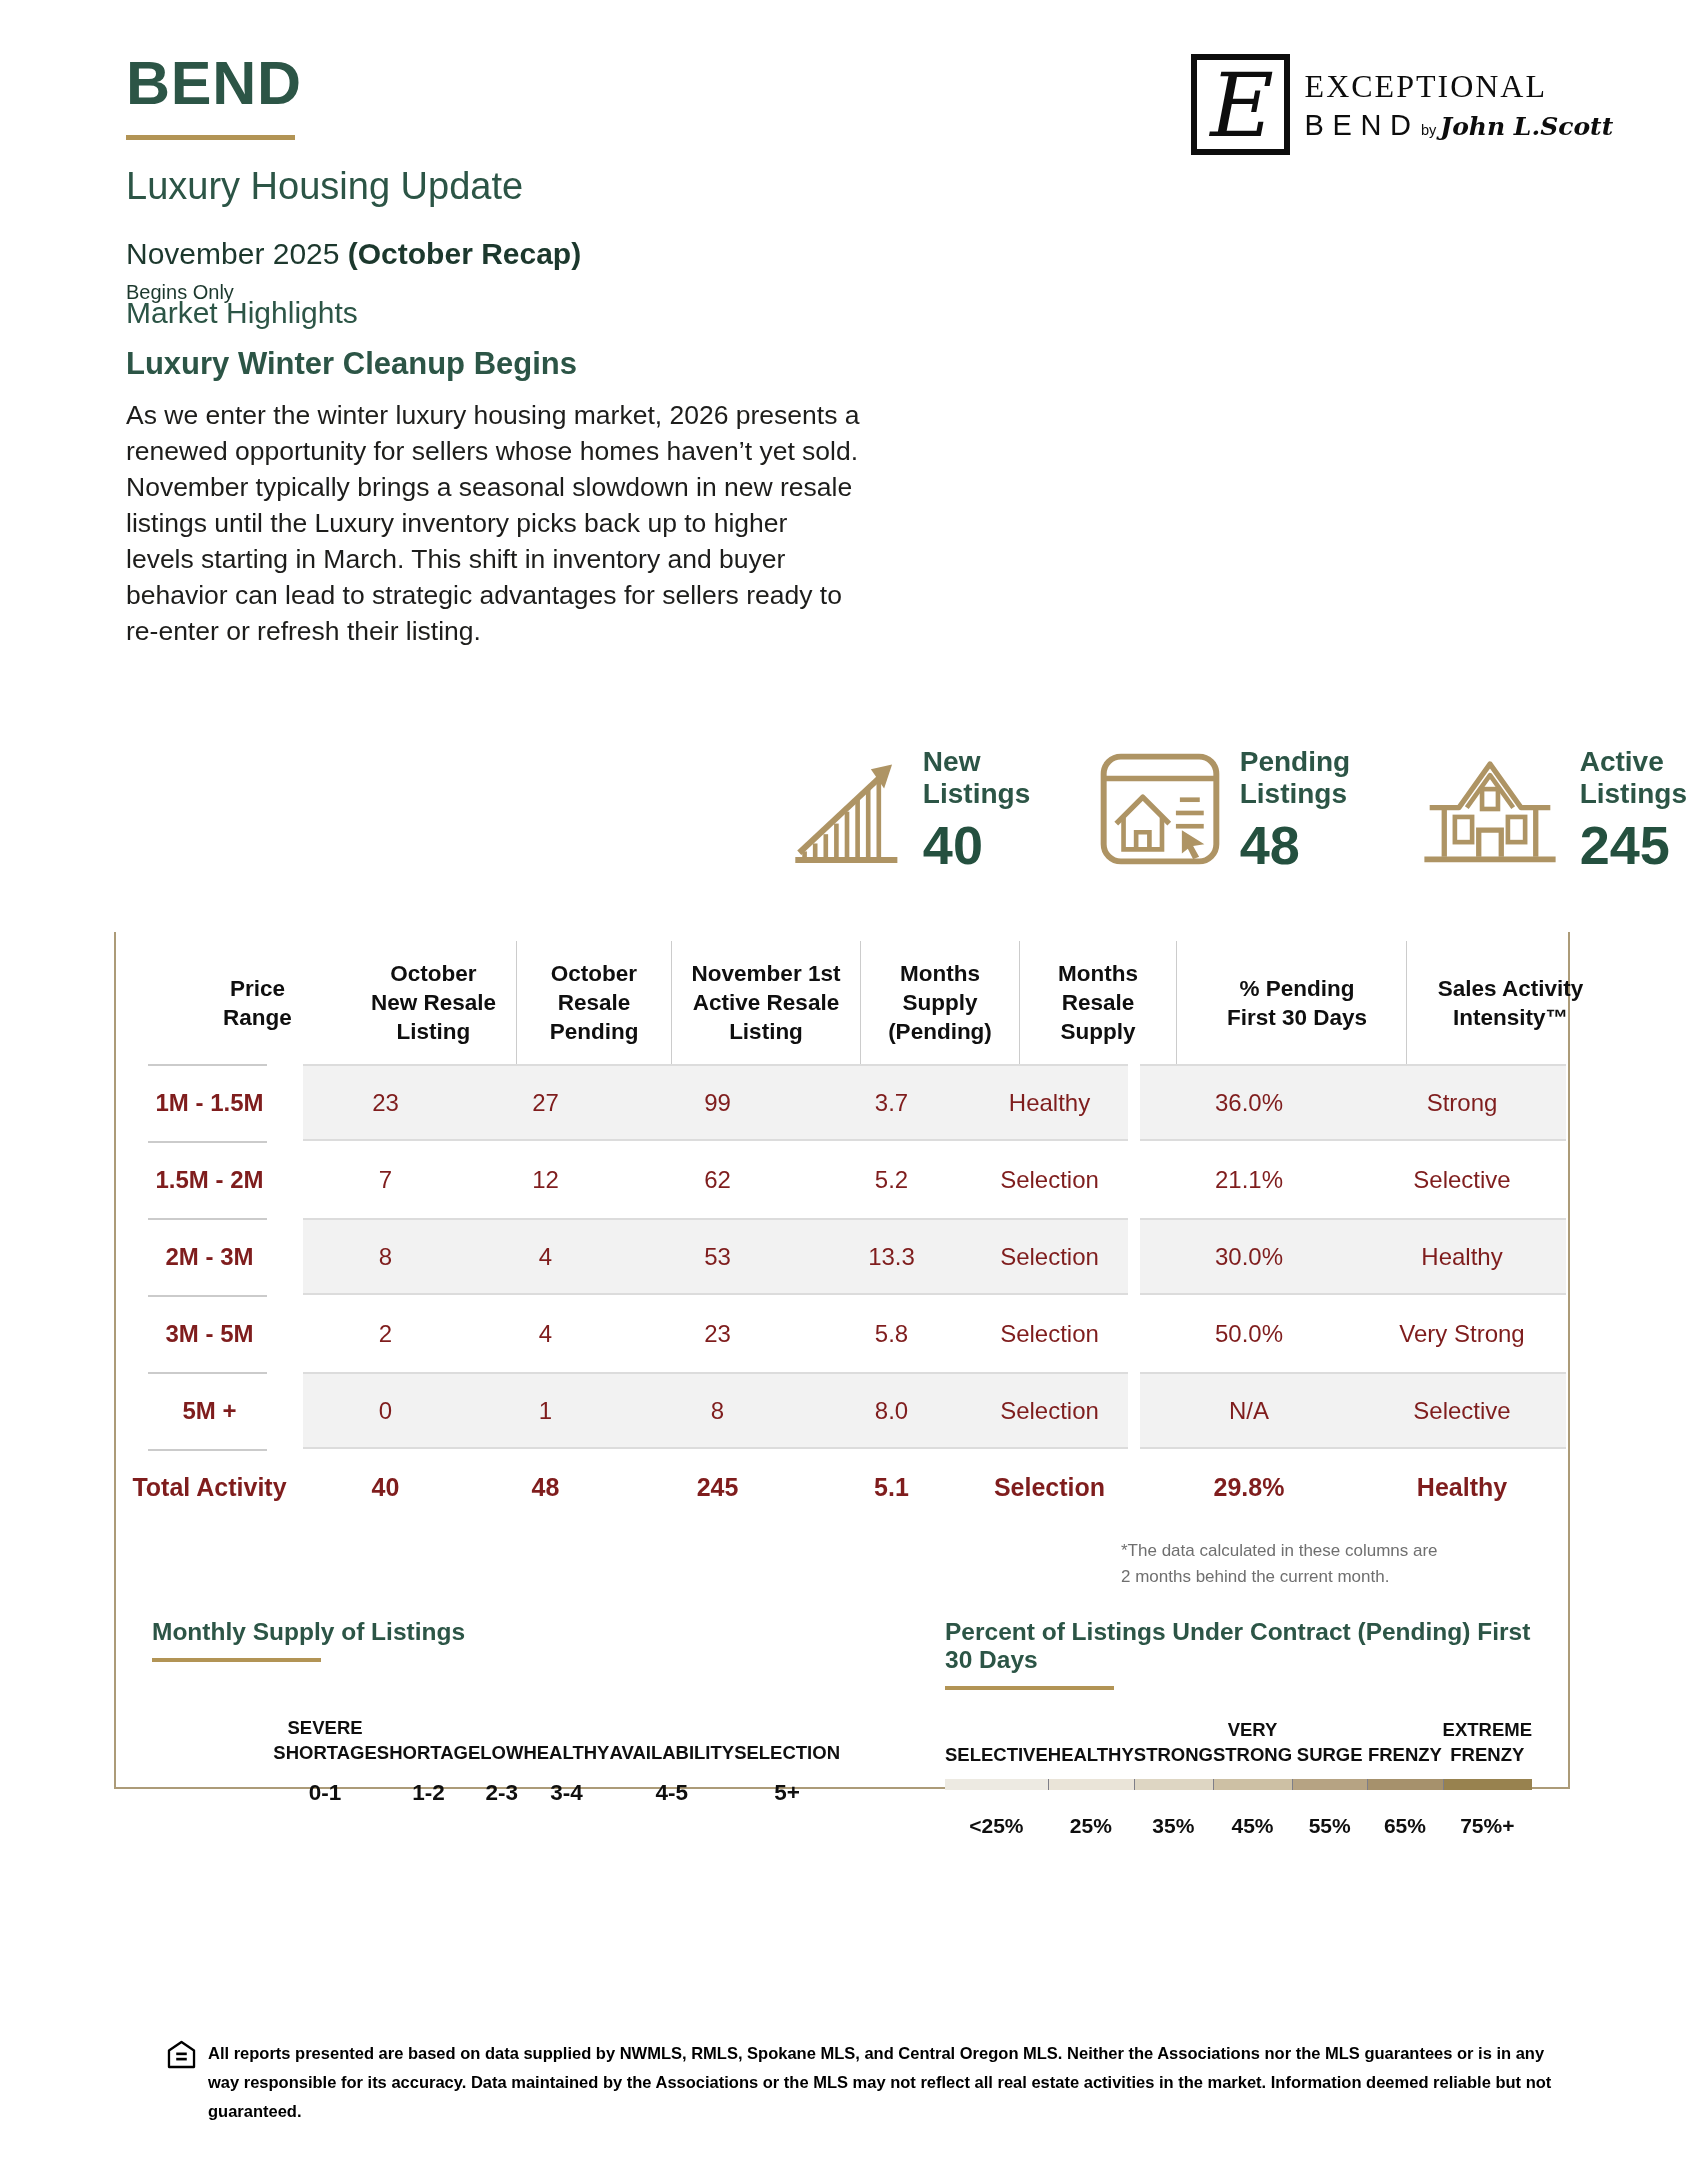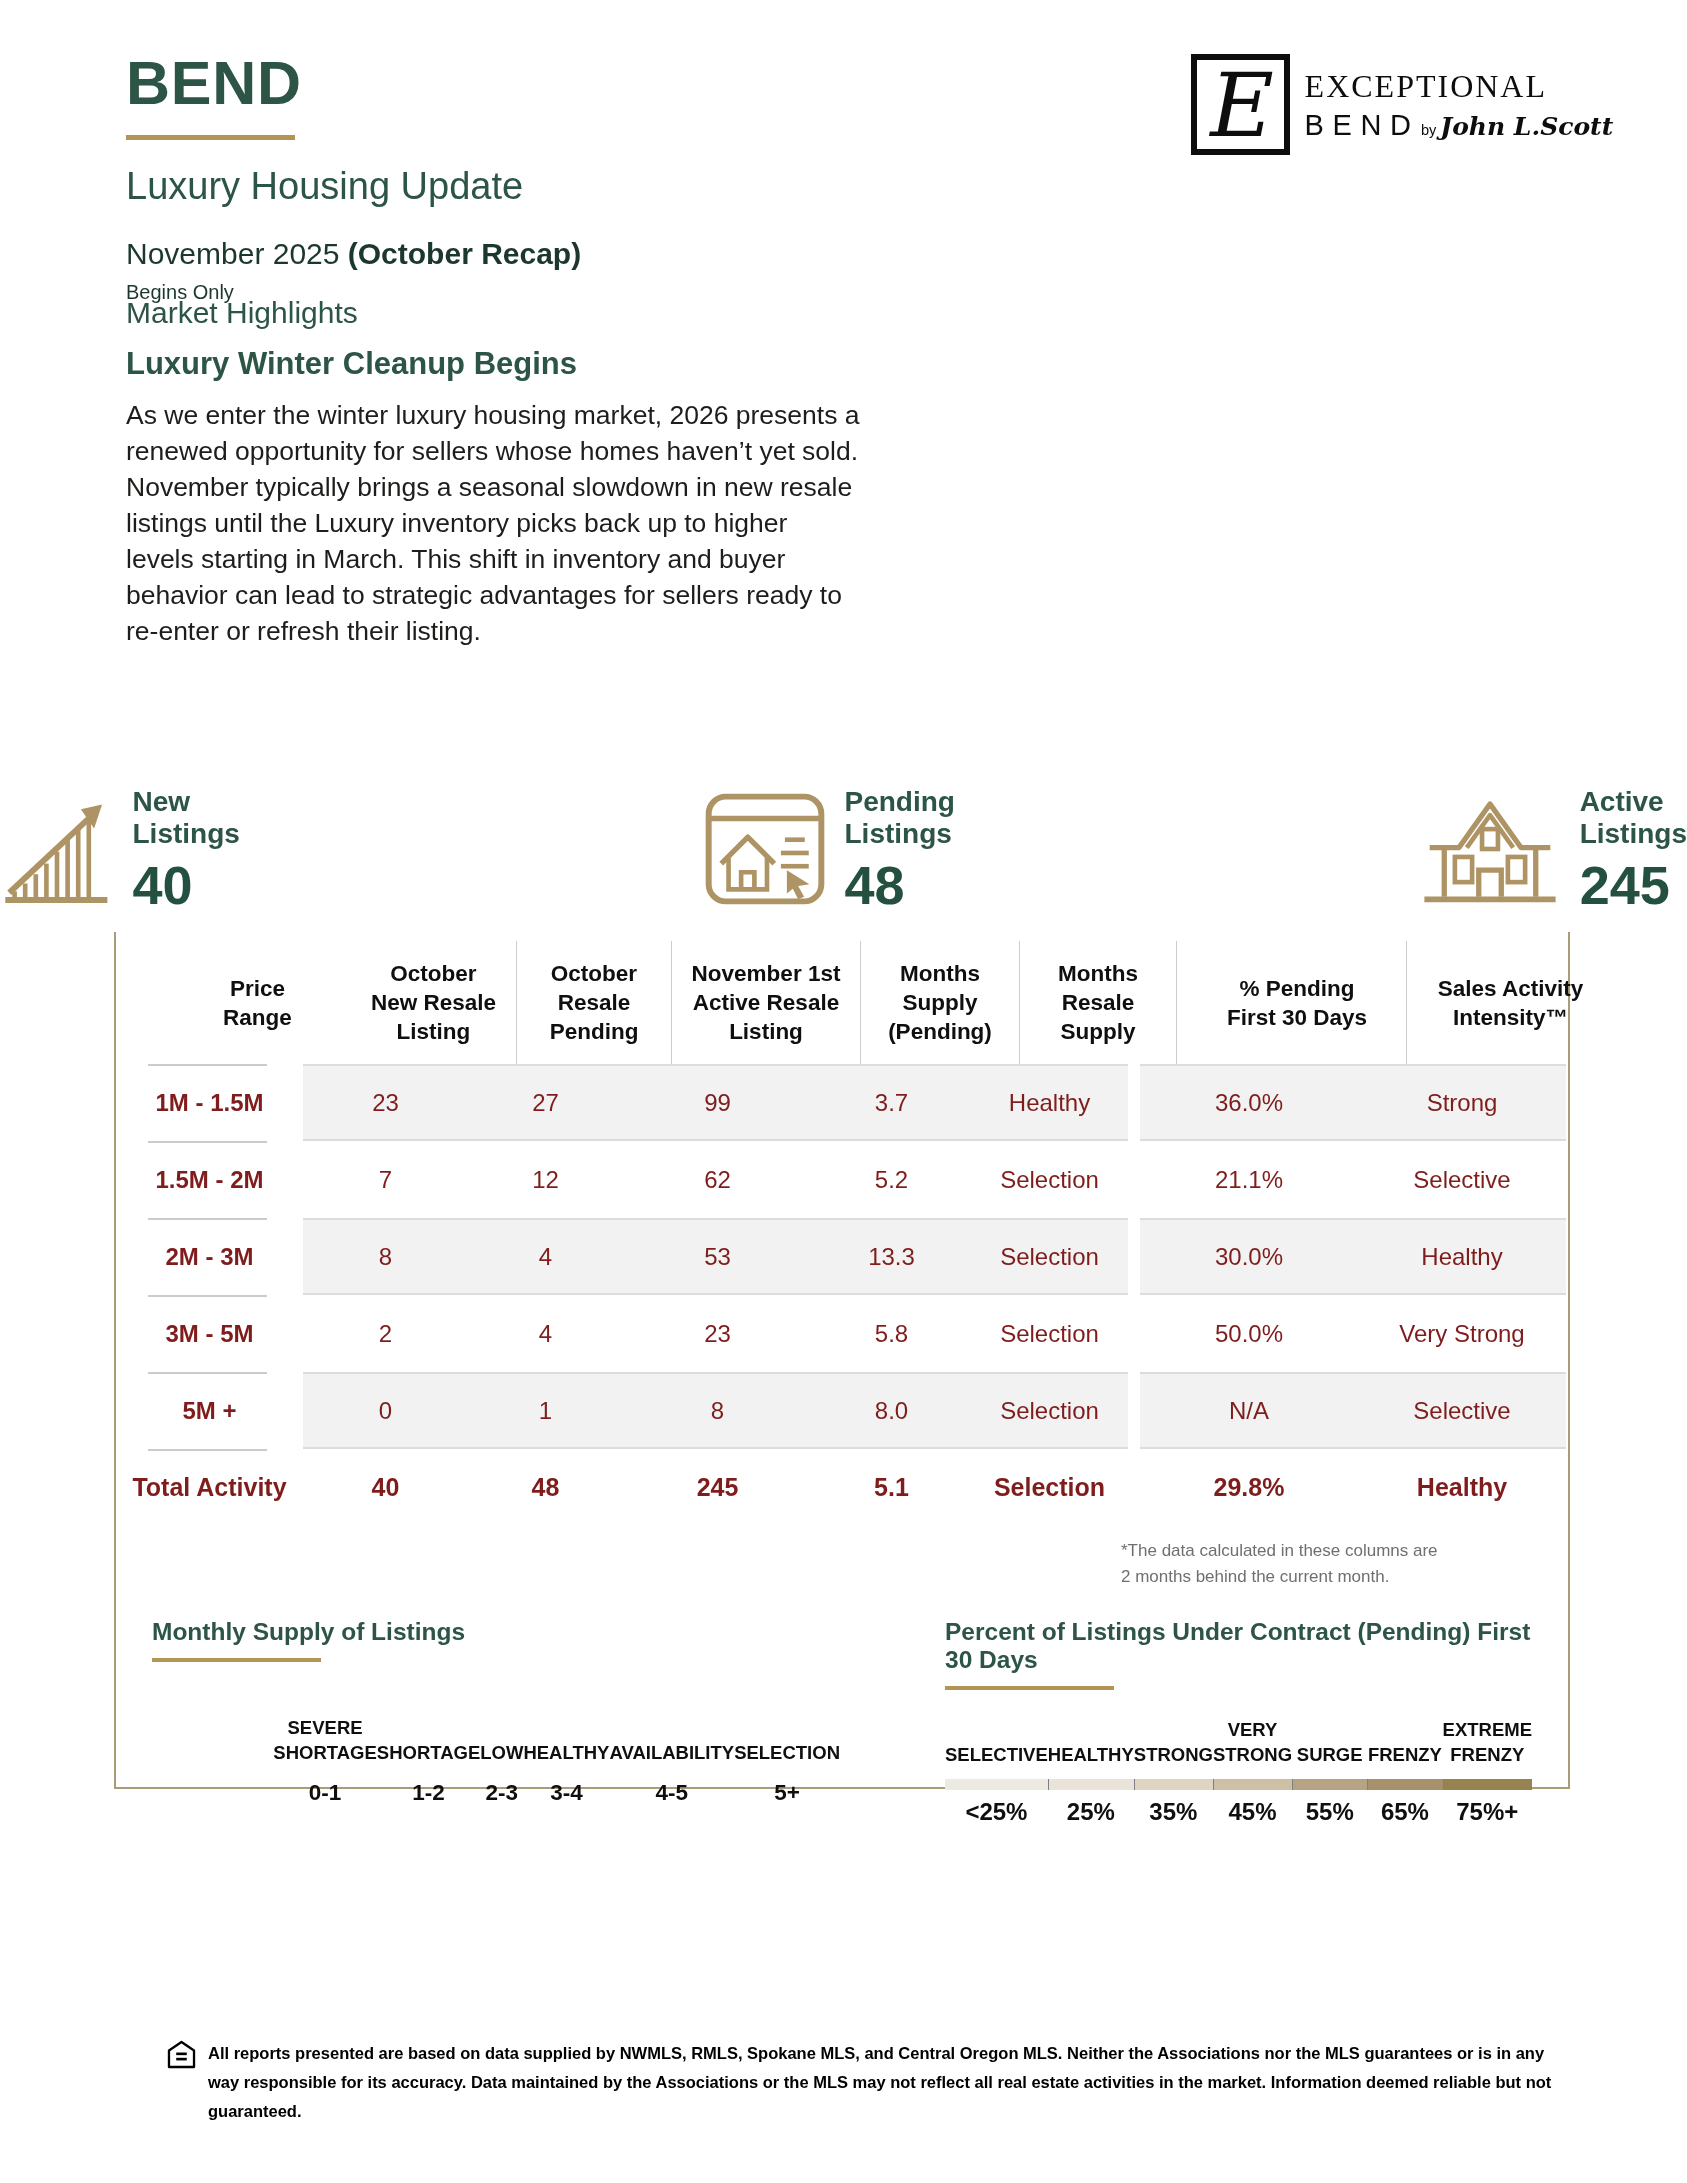--- a/index.html
+++ b/index.html
@@ -29,22 +29,22 @@
   .logo-by { font-size:14.6px; color:#0d0d0d; margin:0 4px 0 1.3px; }
   .logo-brand { font-family:"DejaVu Serif", serif; font-style:italic; font-weight:bold; font-size:25px; color:#0d0d0d; }
 
   
   .highlights { position:absolute; left:126px; top:296px; width:734px; }
   .mh-title { font-size:30px; color:#2C5546; font-weight:400; }
   .mh-headline { font-size:31px; color:#2C5546; font-weight:bold; margin-top:16px; }
   .mh-body { font-size:26.5px; line-height:1.36; color:#1d1d1b; margin-top:14.6px; }
 
   
-  .stats { position:absolute; left:0; top:786px; width:1687px;
-           display:flex; justify-content:space-between; align-items:center; gap:116px; }
+  .stats { position:absolute; left:0; top:746px; width:1687px;
+           display:flex; justify-content:flex-end; align-items:center; gap:69px; }
   .stat { display:flex; align-items:center; gap:18.5px; }
   .stat svg { display:block; }
   .stat-text { display:flex; flex-direction:column; }
   .stat-label { font-size:28px; font-weight:bold; color:#2C5546; line-height:1.14; }
   .stat-value { font-size:54px; font-weight:bold; color:#24503F; margin-top:8px; line-height:1; }
 
   
   .tablebox {
     position:absolute; left:114px; top:932px; width:1456px; height:857px;
     border-left:2px solid #AC9B78; border-right:2px solid #AC9B78; border-bottom:2px solid #AC9B78;
@@ -73,21 +73,21 @@
   .l-label { font-size:18.5px; font-weight:bold; color:#0f0f0f; text-align:center; line-height:1.35;
              min-height:52px; display:flex; flex-direction:column; justify-content:flex-end; }
   .l-range { font-size:22.5px; font-weight:bold; color:#0f0f0f; text-align:center; margin-top:14.6px; }
   .pending-legend { flex:1; }
   .pending-items { display:flex; margin-top:26.5px; }
   .pitem { flex:1; display:flex; flex-direction:column; }
   .p-label { font-size:18.5px; font-weight:bold; color:#0f0f0f; text-align:center; line-height:1.35;
              min-height:52px; display:flex; flex-direction:column; justify-content:flex-end; }
   .p-bar { height:11.2px; margin-top:10.6px; background-clip:padding-box; }
   .pitem + .pitem .p-bar { border-left:1.3px solid #7E7E88; }
-  .p-value { font-size:24px; font-weight:bold; color:#0f0f0f; text-align:center; margin-top:8px; }
+  .p-value { font-size:21px; font-weight:bold; color:#0f0f0f; text-align:center; margin-top:24px; }
 
   
   .footer { position:absolute; left:167px; top:2039px; width:1409px; display:flex; gap:12px; align-items:flex-start; }
   .footer svg { flex:0 0 auto; margin-top:1.3px; }
   .disclaimer { font-size:16.5px; font-weight:bold; color:#000; line-height:1.75; }
 </style>
 </head>
 <body>
 
 <div class="page">

